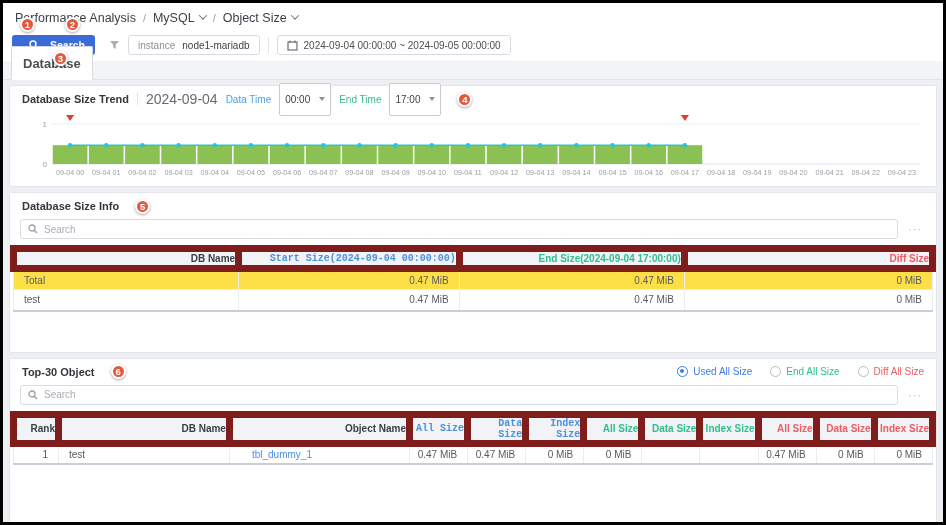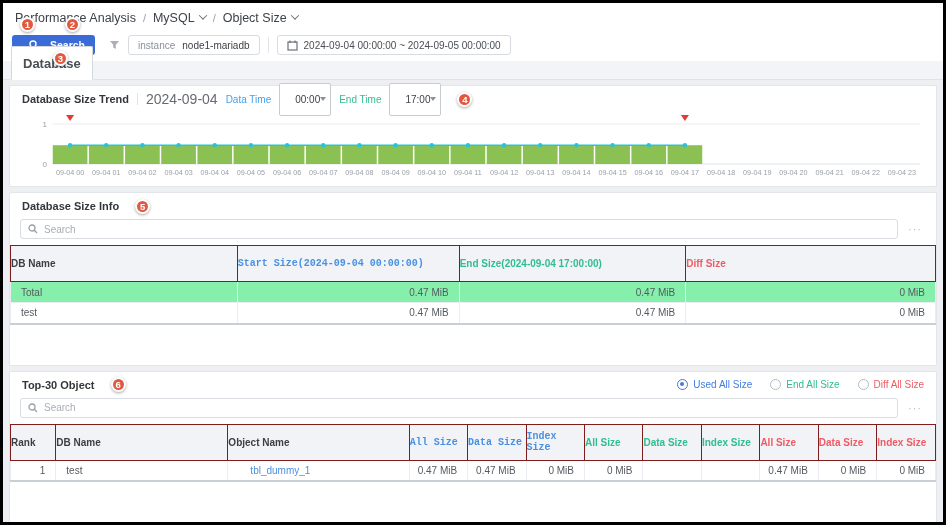--- a/index.html
+++ b/index.html
@@ -31,40 +31,40 @@
 
   
   .main { padding:5px 6px; }
   .panel { background:#fff; border:1px solid #e2e5ea; border-radius:2px; margin-bottom:5px; }
   .panel-title-row { display:flex; align-items:center; height:26px; padding:0 12px; gap:8px; }
   .panel-title { font-size:11px; font-weight:bold; color:#33373c; display:inline-flex; align-items:center; }
   .tdiv { width:1px; height:12px; background:#dfe2e7; }
   .trend-date { font-size:14px; color:#666b72; }
   .lab-start { font-size:10px; color:#4aa0e8; }
   .lab-end { font-size:10px; color:#35bf8d; }
-  .mini-select { display:inline-flex; align-items:center; justify-content:space-between; width:52px; height:33px; border:1px solid #c7ccd3; border-radius:2px; padding:0 15px; font-size:10px; color:#3d4248; cursor:pointer; background:#fff; }
+  .mini-select { display:inline-flex; align-items:center; justify-content:space-between; width:52px; height:33px; border:1px solid #c7ccd3; border-radius:2px; padding:0 5px; font-size:10px; color:#3d4248; cursor:pointer; background:#fff; }
   .caret { width:0; height:0; border-left:3.5px solid transparent; border-right:3.5px solid transparent; border-top:4px solid #8a9099; }
 
   .chart-wrap { padding:0 8px; }
   .legend { display:flex; gap:12px; padding:1px 0 6px 42px; font-size:8.5px; color:#8a8f96; align-items:center; }
   .lg-item { display:inline-flex; align-items:center; gap:4px; }
   .lg-dot { width:5px; height:5px; border-radius:50%; display:inline-block; }
 
   .search-row { display:flex; align-items:center; padding:0 10px; gap:6px; }
   .search-box { flex:1; display:flex; align-items:center; border:1px solid #d9dce1; border-radius:3px; height:20px; background:#fff; }
   .search-box input { border:none; outline:none; flex:1; font-size:10px; color:#3d4248; font-family:"Liberation Sans", sans-serif; }
   .search-box input::placeholder { color:#a9aeb6; }
   .sicon { margin:0 6px 0 7px; display:inline-flex; }
   .more-btn { width:22px; text-align:center; color:#b6bcc6; font-size:11px; letter-spacing:1px; cursor:pointer; line-height:20px; }
 
   table { width:100%; border-collapse:collapse; font-size:10px; margin-top:6px; }
-  th { background:#f1f3f6; border:1px solid #7f1d1d; height:36px; font-weight:bold; color:#3a3f46; text-align:left; }
+  th { background:#f1f3f6; border:7px solid #7f1d1d; height:20px; font-weight:bold; color:#3a3f46; text-align:right; }
   td { height:21px; border:1px solid #eaedf1; color:#555a60; padding-right:10px; text-align:right; }
   td.lt { text-align:left; padding-left:10px; padding-right:4px; }
-  tr.hl td { background:#86efac; }
+  tr.hl td { background:#fde047; }
   .tbl-bottom { border-bottom:2px solid #c9cfd9; }
   .th-blue { color:#4a90e2;font-family:Liberation Mono, monospace; } .th-green { color:#2fbe8e; } .th-red { color:#ee5b64; }
   a.obj-link { color:#4a90e2; text-decoration:none; cursor:pointer;margin-left:12px; }
 
   .radios { margin-left:auto; display:flex; align-items:center; gap:18px; }
   .radio-item { display:inline-flex; align-items:center; gap:5px; font-size:10px; cursor:pointer; }
   .radio { width:11px; height:11px; border-radius:50%; border:1.5px solid #b6bcc4; position:relative; background:#fff; }
   .radio.sel { border-color:#3f7de0; }
   .radio.sel::after { content:""; position:absolute; left:2px; top:2px; width:4px; height:4px; border-radius:50%; background:#3f7de0; }
   .r-blue { color:#3f7de0; } .r-green { color:#2fbe8e; } .r-red { color:#ee5b64; }

